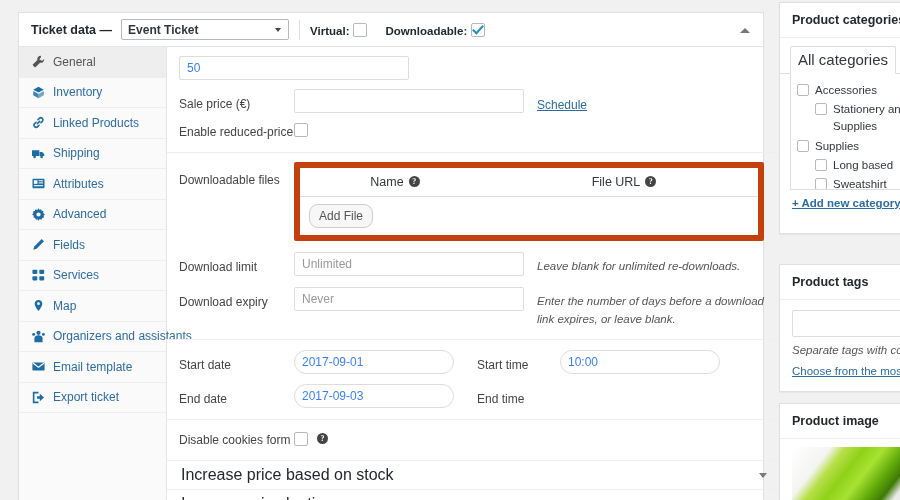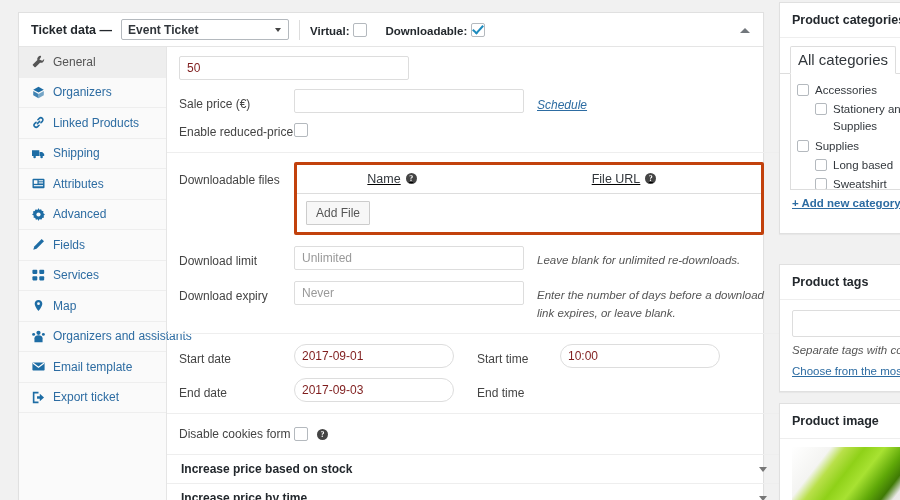--- a/index.html
+++ b/index.html
@@ -101,39 +101,39 @@
   
   .pd-panel { flex: 1; padding: 0; position: relative; }
   .frow { display: flex; align-items: flex-start; padding: 0 12px; }
   .flabel {
     width: 115px; flex: 0 0 115px;
     font-size: 12px; color: #444;
     padding-top: 7px; line-height: 1.4;
   }
   .finput {
     height: 24px; border: 1px solid #ddd; border-radius: 2px;
-    background: #fff; font-size: 12px; color: #7f1d1d;
+    background: #fff; font-size: 12px; color: #3b82f6;
     padding: 0 7px; box-sizing: border-box;
     display: flex; align-items: center;
   }
   .finput.placeholder { color: #999; }
   .w230 { width: 230px; }
   .w160 { width: 160px; border-radius: 12px; }
   .desc {
     font-size: 11.5px; color: #555; font-style: italic;
     line-height: 1.6; padding-top: 5px;
   }
-  .linkish { color: #2d6ca2; font-size: 12px; font-style: italic; text-decoration: underline; cursor: pointer; }
+  .linkish { color: #2d6ca2; font-size: 12px; text-decoration: underline; cursor: pointer; }
 
   .hsep { height: 1px; background: #eee; margin: 0 0; }
 
   
   .dlfiles-table {
-    border: 3px solid #c2410c; border-radius: 2px; width: 470px;
-    background: #fff; box-sizing: border-box; text-decoration: underline;
+    border: 6px solid #c2410c; border-radius: 2px; width: 470px;
+    background: #fff; box-sizing: border-box;
   }
   .dlfiles-head {
     display: flex; height: 28px; align-items: center;
     border-bottom: 1px solid #ddd;
   }
   .dlfiles-head .th {
     font-size: 12.5px; color: #32373c; font-weight: normal;
     display: flex; align-items: center; justify-content: center;
   }
   .th-name { width: 190px; }
@@ -141,31 +141,31 @@
   .help-dot {
     display: inline-block; width: 11px; height: 11px; border-radius: 50%;
     background: #444; color: #fff; font-size: 8px; line-height: 11px;
     text-align: center; margin-left: 5px; font-weight: bold;
     font-family: "Liberation Serif", serif;
   }
   .dlfiles-foot { padding: 7px 9px; }
   .btn-secondary {
     display: inline-flex; align-items: center; justify-content: center;
     height: 24px; padding: 0 9px;
-    border: 1px solid #ccc; border-radius: 1px;
+    border: 1px solid #ccc; border-radius: 9px;
     background: #f7f7f7; color: #555; font-size: 12px;
     cursor: pointer; box-sizing: border-box;
   }
 
   .accordion-row {
     display: flex; align-items: center;
     height: 28px; border-top: 1px solid #eee;
     padding: 0 14px; position: relative;
   }
-  .accordion-title { font-size: 12px; font-weight: bold; color: #23282d; }
+  .accordion-title { font-size: 16px; font-weight: normal; color: #23282d; }
   .accordion-caret {
     position: absolute; right: 14px; top: 50%; margin-top: -2px;
     width: 0; height: 0;
     border-left: 4px solid transparent; border-right: 4px solid transparent;
     border-top: 5px solid #777;
   }
 
   
   #cat-box  { left: 779px; top: 2px;   width: 175px; height: 230px; }
   #tags-box { left: 779px; top: 264px; width: 175px; height: 126px; }
@@ -275,21 +275,21 @@
         </div>
 
         <div class="pd-tab">
           <span class="tab-icon">
               <svg width="13" height="13" viewBox="0 0 16 16" fill="currentColor">
                 <path d="M8 1 1.5 4.5 8 8l6.5-3.5z"></path>
                 <path d="M1.5 6.3v5.2L8 15V9.8z" opacity=".85"></path>
                 <path d="M14.5 6.3v5.2L8 15V9.8z" opacity=".6"></path>
               </svg>
             </span>
-          <span class="tab-label">Organizers</span>
+          <span class="tab-label">Inventory</span>
         </div>
 
         <div class="pd-tab">
           <span class="tab-icon">
               <svg width="13" height="13" viewBox="0 0 16 16" fill="none" stroke="currentColor" stroke-width="1.9" stroke-linecap="round">
                 <path d="M6.6 9.4 9.4 6.6"></path>
                 <path d="M7.3 4.6 9 2.9a2.6 2.6 0 0 1 3.7 3.7L11 8.3"></path>
                 <path d="M8.7 11.4 7 13.1a2.6 2.6 0 0 1-3.7-3.7L5 7.7"></path>
               </svg>
             </span>
@@ -456,21 +456,21 @@
         </div>
 
         <div class="frow" style="padding-top:10px;padding-bottom:11px">
           <div class="flabel">End date</div>
           <div class="finput w160">2017-09-03</div>
           <div class="flabel" style="width:83px;flex:0 0 83px;padding-left:23px">End time</div>
         </div>
 
         <div class="hsep"></div>
 
-        <div class="frow" style="padding-top:12px;padding-bottom:12px;align-items:center">
+        <div class="frow" style="padding-top:12px;padding-bottom:12px;align-items:flex-start">
           <div class="flabel" style="padding-top:0">Disable cookies form</div>
           <span class="cbox" style="margin-left:0"></span>
           <span class="help-dot" style="margin-left:9px;margin-top:1px">?</span>
         </div>
 
         <div class="accordion-row">
           <span class="accordion-title">Increase price based on stock</span>
           <span class="accordion-caret"></span>
         </div>
 

